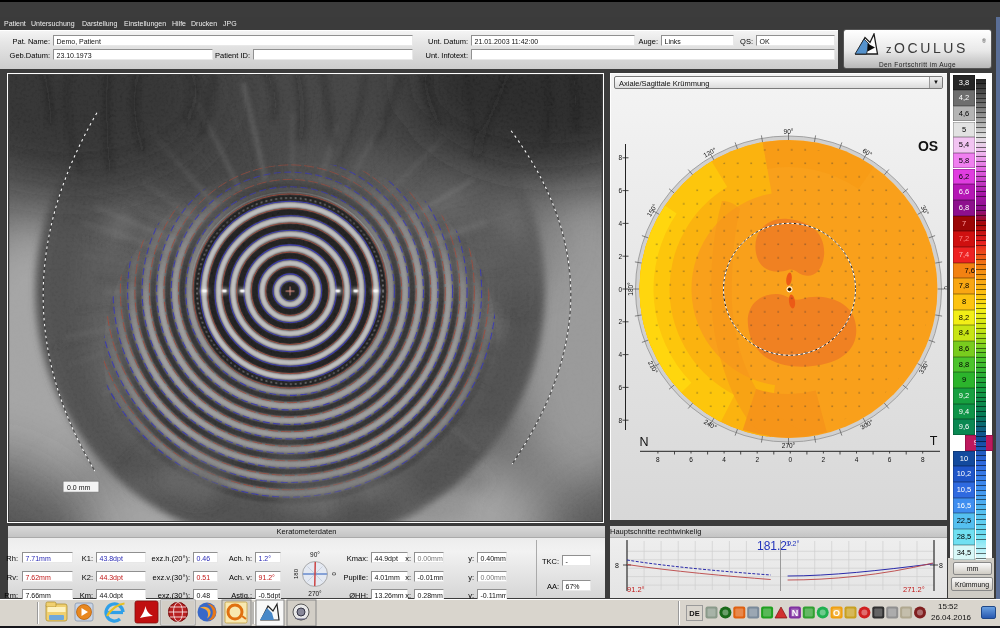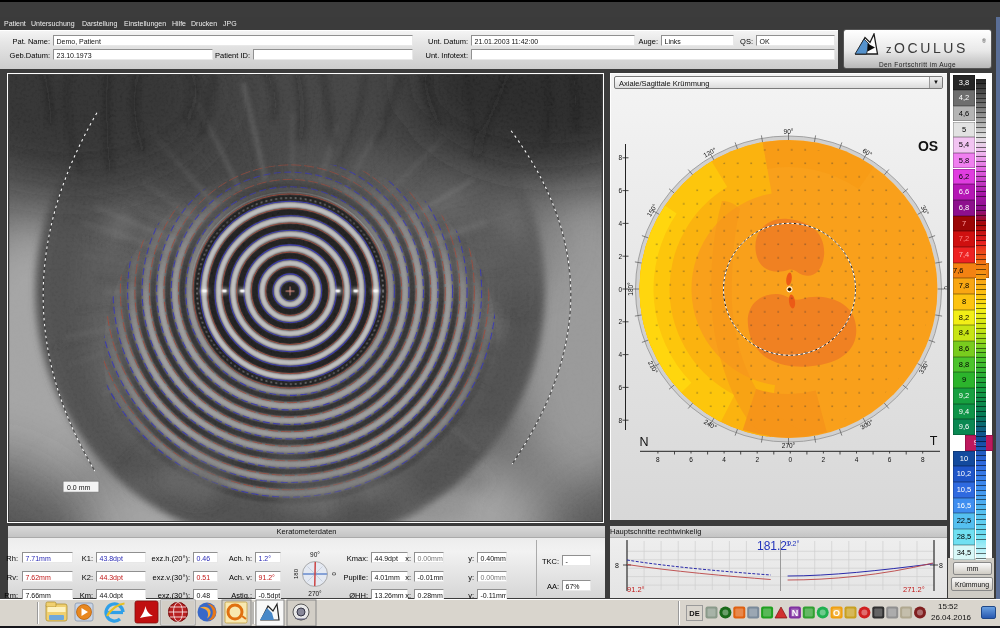--- a/index.html
+++ b/index.html
@@ -539,21 +539,21 @@
 <div class="abs" style="left:953px;top:105.8px;width:22px;height:15.67px;background:#b4b4b4;box-shadow:inset 0 0 0 0.5px rgba(0,0,0,0.4);color:#000;font-size:7.5px;text-align:center;line-height:15.7px">4,6</div>
 <div class="abs" style="left:953px;top:121.5px;width:22px;height:15.67px;background:#e2e2e2;box-shadow:inset 0 0 0 0.5px rgba(0,0,0,0.4);color:#000;font-size:7.5px;text-align:center;line-height:15.7px">5</div>
 <div class="abs" style="left:953px;top:137.2px;width:22px;height:15.67px;background:#f2c4f2;box-shadow:inset 0 0 0 0.5px rgba(0,0,0,0.4);color:#000;font-size:7.5px;text-align:center;line-height:15.7px">5,4</div>
 <div class="abs" style="left:953px;top:152.8px;width:22px;height:15.67px;background:#f07ff0;box-shadow:inset 0 0 0 0.5px rgba(0,0,0,0.4);color:#000;font-size:7.5px;text-align:center;line-height:15.7px">5,8</div>
 <div class="abs" style="left:953px;top:168.5px;width:22px;height:15.67px;background:#e03ce0;box-shadow:inset 0 0 0 0.5px rgba(0,0,0,0.4);color:#000;font-size:7.5px;text-align:center;line-height:15.7px">6,2</div>
 <div class="abs" style="left:953px;top:184.2px;width:22px;height:15.67px;background:#b516b5;box-shadow:inset 0 0 0 0.5px rgba(0,0,0,0.4);color:#fff;font-size:7.5px;text-align:center;line-height:15.7px">6,6</div>
 <div class="abs" style="left:953px;top:199.9px;width:22px;height:15.67px;background:#8d0f8d;box-shadow:inset 0 0 0 0.5px rgba(0,0,0,0.4);color:#fff;font-size:7.5px;text-align:center;line-height:15.7px">6,8</div>
 <div class="abs" style="left:953px;top:215.5px;width:22px;height:15.67px;background:#9b0606;box-shadow:inset 0 0 0 0.5px rgba(0,0,0,0.4);color:#ff9f9f;font-size:7.5px;text-align:center;line-height:15.7px">7</div>
 <div class="abs" style="left:953px;top:231.2px;width:22px;height:15.67px;background:#cf1010;box-shadow:inset 0 0 0 0.5px rgba(0,0,0,0.4);color:#ff8080;font-size:7.5px;text-align:center;line-height:15.7px">7,2</div>
 <div class="abs" style="left:953px;top:246.9px;width:22px;height:15.67px;background:#ee2222;box-shadow:inset 0 0 0 0.5px rgba(0,0,0,0.4);color:#ffb4b4;font-size:7.5px;text-align:center;line-height:15.7px">7,4</div>
-<div class="abs" style="left:953px;top:262.5px;width:36px;height:15.67px;background:#f38212;box-shadow:inset 0 0 0 0.5px rgba(0,0,0,0.4);color:#000;font-size:7.5px;text-align:left;line-height:15.7px">7,6</div>
+<div class="abs" style="left:953px;top:262.5px;width:22px;height:15.67px;background:#f38212;box-shadow:inset 0 0 0 0.5px rgba(0,0,0,0.4);color:#000;font-size:7.5px;text-align:right;line-height:15.7px">7,6</div>
 <div class="abs" style="left:953px;top:278.2px;width:22px;height:15.67px;background:#f9a613;box-shadow:inset 0 0 0 0.5px rgba(0,0,0,0.4);color:#000;font-size:7.5px;text-align:center;line-height:15.7px">7,8</div>
 <div class="abs" style="left:953px;top:293.9px;width:22px;height:15.67px;background:#fdc310;box-shadow:inset 0 0 0 0.5px rgba(0,0,0,0.4);color:#000;font-size:7.5px;text-align:center;line-height:15.7px">8</div>
 <div class="abs" style="left:953px;top:309.6px;width:22px;height:15.67px;background:#f2ee17;box-shadow:inset 0 0 0 0.5px rgba(0,0,0,0.4);color:#000;font-size:7.5px;text-align:center;line-height:15.7px">8,2</div>
 <div class="abs" style="left:953px;top:325.2px;width:22px;height:15.67px;background:#c8e414;box-shadow:inset 0 0 0 0.5px rgba(0,0,0,0.4);color:#000;font-size:7.5px;text-align:center;line-height:15.7px">8,4</div>
 <div class="abs" style="left:953px;top:340.9px;width:22px;height:15.67px;background:#79cc1e;box-shadow:inset 0 0 0 0.5px rgba(0,0,0,0.4);color:#000;font-size:7.5px;text-align:center;line-height:15.7px">8,6</div>
 <div class="abs" style="left:953px;top:356.6px;width:22px;height:15.67px;background:#4cc42c;box-shadow:inset 0 0 0 0.5px rgba(0,0,0,0.4);color:#000;font-size:7.5px;text-align:center;line-height:15.7px">8,8</div>
 <div class="abs" style="left:953px;top:372.2px;width:22px;height:15.67px;background:#2cb42c;box-shadow:inset 0 0 0 0.5px rgba(0,0,0,0.4);color:#000;font-size:7.5px;text-align:center;line-height:15.7px">9</div>
 <div class="abs" style="left:953px;top:387.9px;width:22px;height:15.67px;background:#17a040;box-shadow:inset 0 0 0 0.5px rgba(0,0,0,0.4);color:#fff;font-size:7.5px;text-align:center;line-height:15.7px">9,2</div>
 <div class="abs" style="left:953px;top:403.6px;width:22px;height:15.67px;background:#0f9448;box-shadow:inset 0 0 0 0.5px rgba(0,0,0,0.4);color:#fff;font-size:7.5px;text-align:center;line-height:15.7px">9,4</div>
 <div class="abs" style="left:953px;top:419.2px;width:22px;height:15.67px;background:#0a8852;box-shadow:inset 0 0 0 0.5px rgba(0,0,0,0.4);color:#fff;font-size:7.5px;text-align:center;line-height:15.7px">9,6</div>

